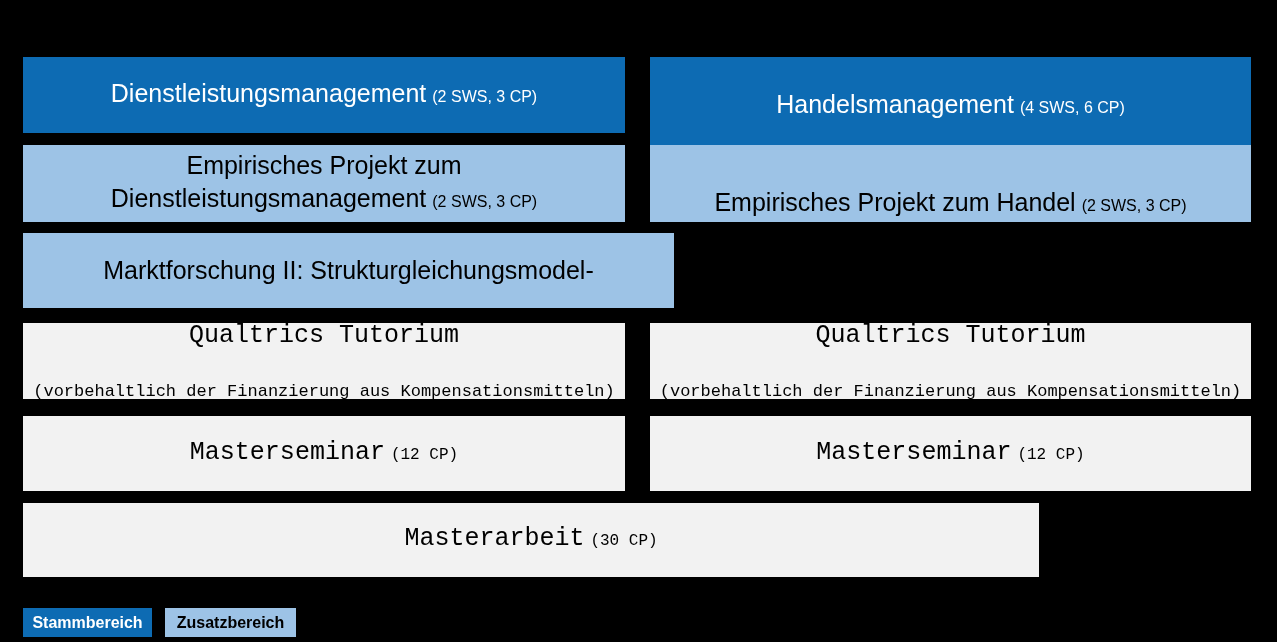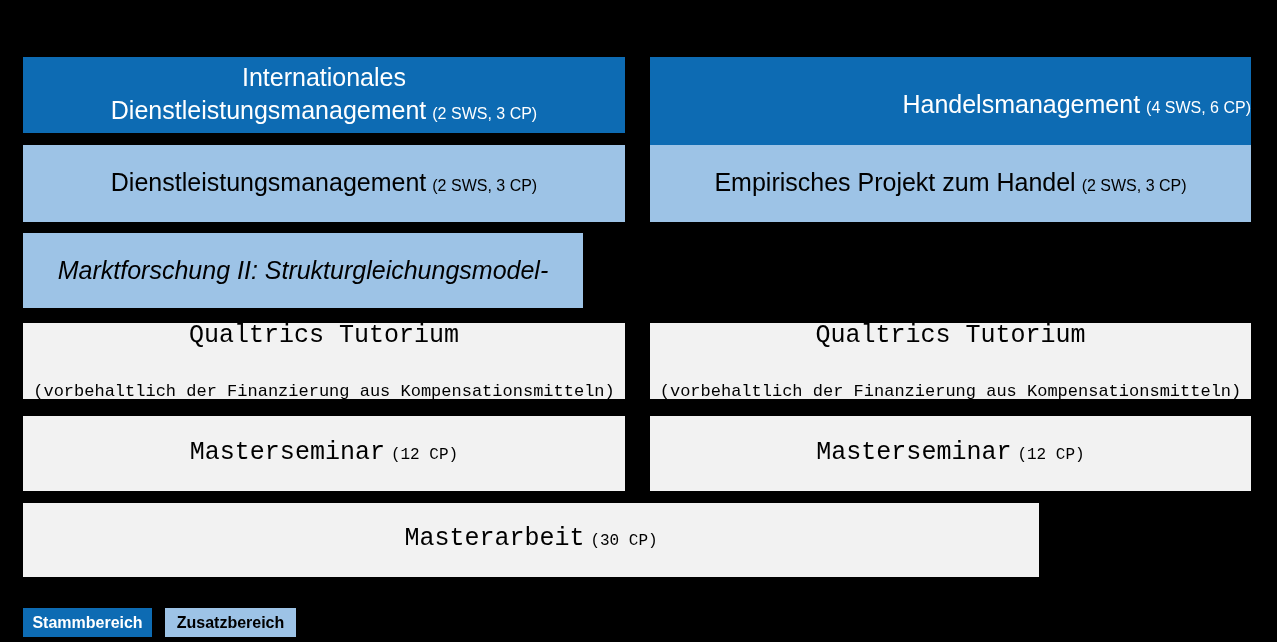--- a/index.html
+++ b/index.html
@@ -26,24 +26,24 @@
   .core       { background: var(--core-blue, #0D6BB3); color: #ffffff; }
   .supplement { background: var(--supplement-blue, #9DC3E6); color: #000000; }
   .neutral    { background: var(--neutral-gray, #F2F2F2); color: #000000; font-family: Liberation Mono, monospace; }
 
   .line   { font-size: 25px; line-height: 33px; white-space: nowrap; }
   .suffix { font-size: 16px; margin-left: 6px; }
   .sub    { font-size: 17px; line-height: 24px; white-space: nowrap; margin-top: 28px; }
 
   
   .b0 { left: 23px;  top: 57px;  width: 602px;  height: 76px; }
-  .b1 { left: 650px; top: 57px;  width: 601px;  height: 98px; align-items: flex-end; }
+  .b1 { left: 650px; top: 57px;  width: 601px;  height: 98px; }
   .b2 { left: 23px;  top: 145px; width: 602px;  height: 77px; }
-  .b3 { left: 650px; top: 145px; width: 601px;  height: 77px; }
-  .b4 { left: 23px;  top: 233px; width: 560px;  height: 75px; font-style: italic; }
+  .b3 { left: 650px; top: 145px; width: 601px;  height: 77px; justify-content: flex-end; }
+  .b4 { left: 23px;  top: 233px; width: 651px;  height: 75px; }
   .b5 { left: 23px;  top: 323px; width: 602px;  height: 76px; }
   .b6 { left: 650px; top: 323px; width: 601px;  height: 76px; }
   .b7 { left: 23px;  top: 416px; width: 602px;  height: 75px; }
   .b8 { left: 650px; top: 416px; width: 601px;  height: 75px; }
   .b9 { left: 23px;  top: 503px; width: 1016px; height: 74px; }
 
   .legend {
     position: absolute;
     left: 23px;
     top: 608px;
@@ -60,29 +60,29 @@
     box-sizing: border-box;
     padding: 0 16px;
   }
   .legend-core       { width: 129px; background: var(--core-blue, #0D6BB3); color: #ffffff; }
   .legend-supplement { width: 131px; background: var(--supplement-blue, #9DC3E6); color: #000000; justify-content: center; }
 </style>
 </head>
 <body style="background: rgb(0, 0, 0);">
 
 <div class="box core b0">
-  <div class="line">Internationales</div>
   <div class="line"><span>Dienstleistungsmanagement</span><span class="suffix">(2 SWS, 3 CP)</span></div>
 </div>
 
 <div class="box core b1">
   <div class="line"><span>Handelsmanagement</span><span class="suffix">(4 SWS, 6 CP)</span></div>
 </div>
 
 <div class="box supplement b2">
+  <div class="line">Empirisches Projekt zum</div>
   <div class="line"><span>Dienstleistungsmanagement</span><span class="suffix">(2 SWS, 3 CP)</span></div>
 </div>
 
 <div class="box supplement b3">
   <div class="line"><span>Empirisches Projekt zum Handel</span><span class="suffix">(2 SWS, 3 CP)</span></div>
 </div>
 
 <div class="box supplement b4">
   <div class="line">Marktforschung II: Strukturgleichungsmodel-</div>
 </div>

